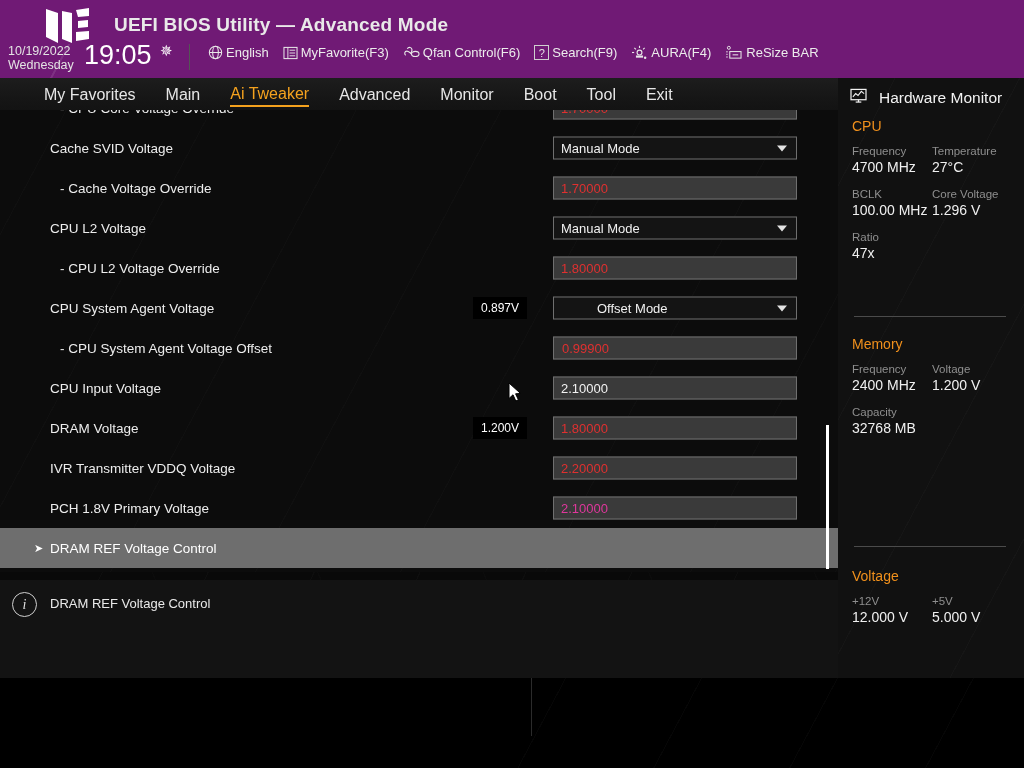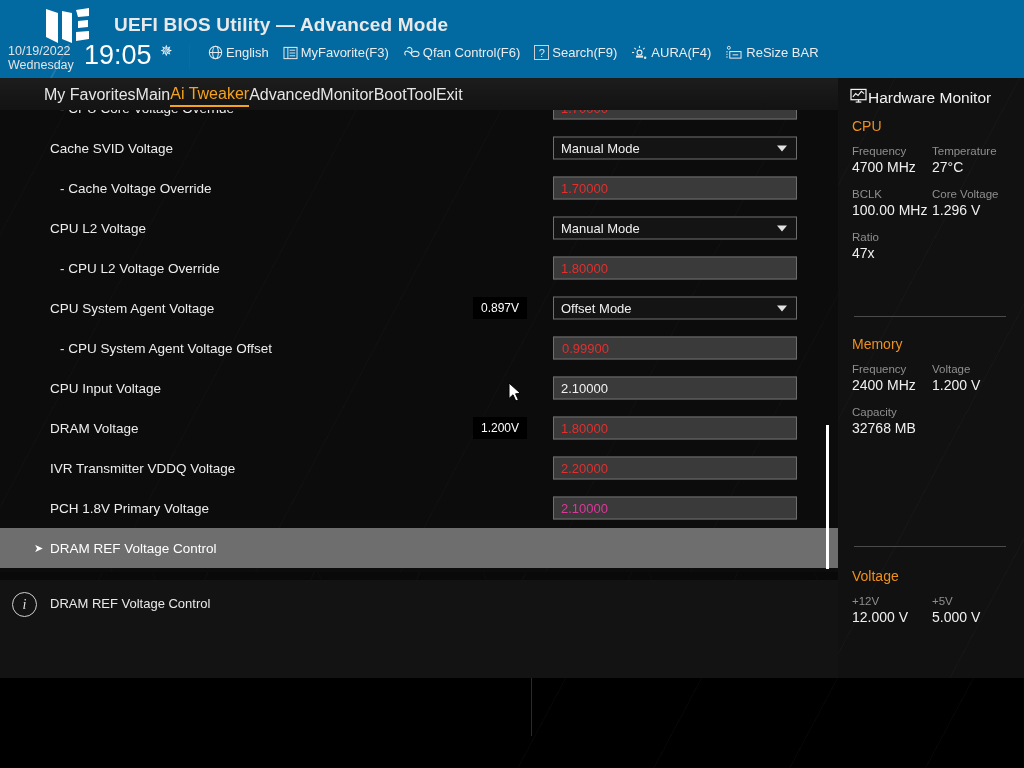--- a/index.html
+++ b/index.html
@@ -35,21 +35,21 @@
         rgba(255,255,255,0.012) 70px,
         rgba(255,255,255,0.012) 71px,
         rgba(255,255,255,0.000) 71px,
         rgba(255,255,255,0.000) 150px);
     z-index: 2;
   }
 
   
   .header {
     position: absolute; left: 0; top: 0; width: 1024px; height: 78px;
-    background: #0369a1;
+    background: #701a75;
     z-index: 3;
   }
   .header-diag {
     position:absolute; left:-10px; top:44px; width:130px; height:60px;
     background: linear-gradient(118deg, transparent 48%, rgba(255,255,255,0.10) 48.4%, rgba(255,255,255,0.10) 49.4%, transparent 49.8%);
     pointer-events:none;
   }
   .tuf-logo {
     position: absolute; left: 41px; top: 6px; width: 56px; height: 40px;
   }
@@ -87,21 +87,21 @@
     position: absolute; left: 0; top: 78px; width: 1024px; height: 36px;
     background: #161616;
     z-index: 3;
   }
   .navbar .navgrad {
     position:absolute; inset:0;
     background: linear-gradient(180deg,#1d1d1d 0%, #161616 55%, #121212 100%);
   }
   .nav-items {
     position: absolute; left: 44px; top: 0; height: 36px;
-    display: flex; align-items: center; 
+    display: flex; align-items: center; gap: 30px;
     font-size: 16px; color: #e6e6e6;
   }
   .nav-item { cursor: default; padding-bottom: 2px; white-space: nowrap; }
   .nav-item.active { color: #f5a21e; border-bottom: 2px solid #f5a21e; }
 
   
   .mainpane {
     position: absolute; left: 0; top: 110px; width: 838px; height: 462px;
     background: #0c0c0c;
     overflow: hidden;
@@ -198,21 +198,21 @@
     background: repeating-linear-gradient(118deg,
       rgba(255,255,255,0.000) 0px,
       rgba(255,255,255,0.000) 50px,
       rgba(255,255,255,0.020) 50px,
       rgba(255,255,255,0.020) 51px,
       rgba(255,255,255,0.000) 51px,
       rgba(255,255,255,0.000) 110px);
   }
   .hw-title {
     position: absolute; left: 12px; top: 10px;
-    display: flex; align-items: center; gap: 1px;
+    display: flex; align-items: center; gap: 12px;
     font-size: 15.5px; color: #f2f2f2;
   }
   .hw-section { position: absolute; left: 14px; width: 160px; }
   .hw-head {
     color: #f0901c; font-size: 14px; margin-bottom: 10px;
   }
   .hw-grid { display: flex; flex-wrap: wrap; }
   .hw-cell { width: 50%; margin-bottom: 11px; }
   .hw-cell.full { width: 100%; }
   .hw-key { font-size: 11.5px; color: #8f8f8f; line-height: 15px; }
@@ -405,21 +405,21 @@
         <div class="row">
           <div class="row-label indent">- CPU L2 Voltage Override</div>
           <div class="ctrl field">
             <span class="val" style="color: rgb(224, 48, 48);">1.80000</span>
           </div>
         </div>
         <div class="row">
           <div class="row-label">CPU System Agent Voltage</div>
           <div class="badge">0.897V</div>
           <div class="ctrl select">
-            <span class="val" style="color: rgb(240, 240, 240);">Offset Mode</span>
+            <span class="val" style="color: rgb(240, 240, 240); margin-left: 36px;">Offset Mode</span>
             <span class="caret"></span>
           </div>
         </div>
         <div class="row">
           <div class="row-label indent">- CPU System Agent Voltage Offset</div>
           <div class="ctrl field">
             <span class="val" style="color: rgb(224, 48, 48); padding-left: 8px;">0.99900</span>
           </div>
         </div>
         <div class="row">

